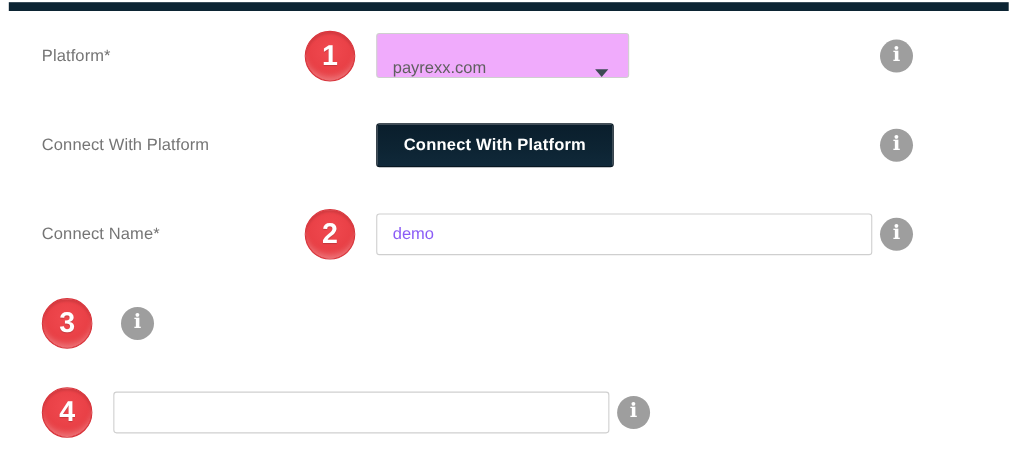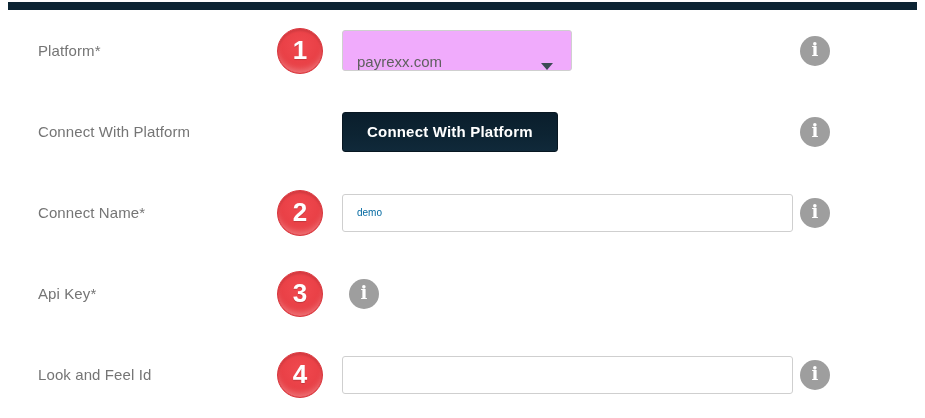--- a/index.html
+++ b/index.html
@@ -73,22 +73,22 @@
     width: 0; height: 0;
     border-left: 6px solid transparent;
     border-right: 6px solid transparent;
     border-top: 7px solid #3c4a54;
   }
   .text-input {
     width: 451px; height: 38px;
     border: 1px solid #cfcfcf;
     border-radius: 3px;
     padding: 16px 14px;
-    font-size: 10px;
-    color: #0369a1;
+    font-size: 15px;
+    color: #8b5cf6;
     font-family: "Liberation Sans", sans-serif;
     background: #ffffff;
     outline: none;
   }
   .dark-button {
     height: 40px;
     padding: 0 24px;
     background: linear-gradient(180deg, #0a1e2c 0%, #0d2433 60%, #10293a 100%);
     border: 1px solid #081722;
     border-radius: 3px;
@@ -161,31 +161,29 @@
     </div>
     <div class="control-col">
       <input type="text" class="text-input" value="demo" style="">
     </div>
     <div class="info-col">
       <div class="info-icon">i</div>
     </div>
   </div>
 
   <div class="row">
-    <div class="label-col">Api Key*</div>
     <div class="badge-col">
       <div class="step-badge">3</div>
     </div>
     <div class="info-col">
       <div class="info-icon">i</div>
     </div>
   </div>
 
   <div class="row">
-    <div class="label-col">Look and Feel Id</div>
     <div class="badge-col">
       <div class="step-badge">4</div>
     </div>
     <div class="control-col">
       <input type="text" class="text-input" value="" style="">
     </div>
     <div class="info-col">
       <div class="info-icon">i</div>
     </div>
   </div>

